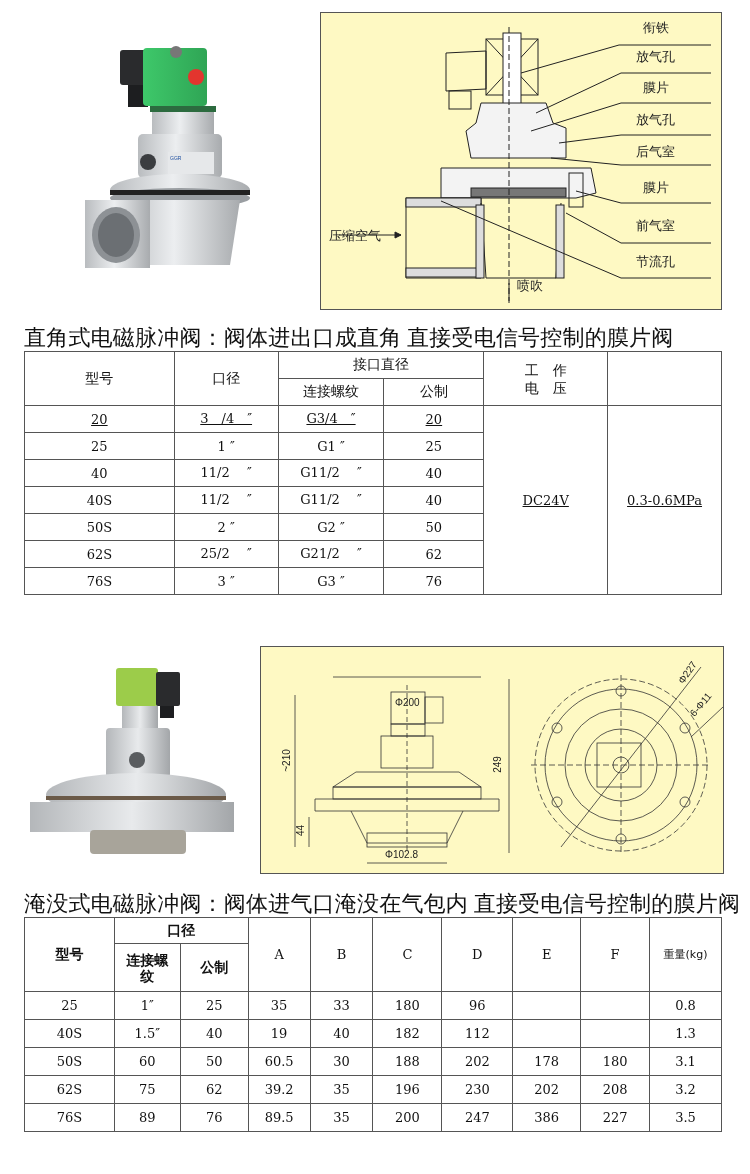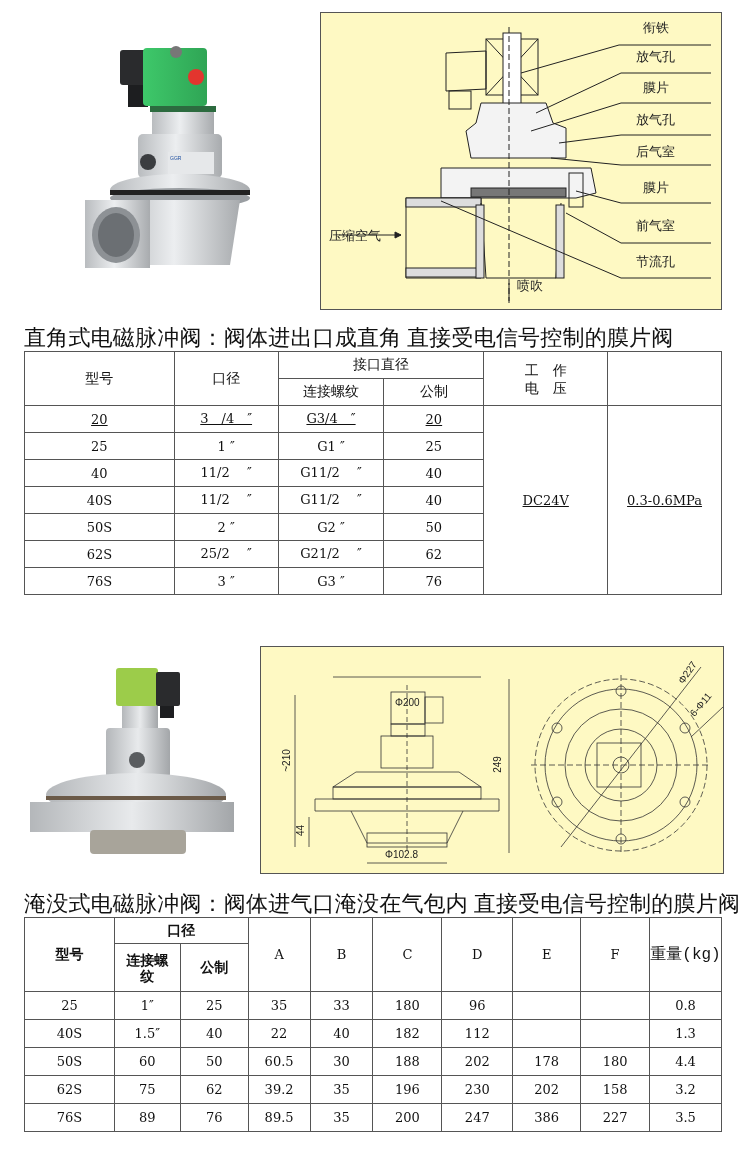--- a/index.html
+++ b/index.html
@@ -274,21 +274,21 @@
   <tbody>
       <tr style="height:26px;">
     <td class="hdb" rowspan="2">型号</td>
     <td class="hdb" colspan="2">口径</td>
     <td rowspan="2">A</td>
     <td rowspan="2">B</td>
     <td rowspan="2">C</td>
     <td rowspan="2">D</td>
     <td rowspan="2">E</td>
     <td rowspan="2">F</td>
-    <td rowspan="2" class="hd" style="font-size:16px;font-family:Liberation Mono, monospace;">重量(kg)</td>
+    <td rowspan="2" class="hd" style="font-size:11px;">重量(kg)</td>
   </tr>
   <tr style="height:48px;">
     <td class="hdb" style="line-height:16px;padding:0 6px;">连接螺纹</td>
     <td class="hdb">公制</td>
   </tr>
   <tr style="height:28px;">
     <td>25</td>
     <td>1″</td>
     <td>25</td>
     <td>35</td>
@@ -296,50 +296,50 @@
     <td>180</td>
     <td>96</td>
     <td></td>
     <td></td>
     <td>0.8</td>
   </tr>
   <tr style="height:28px;">
     <td>40S</td>
     <td>1.5″</td>
     <td>40</td>
-    <td>22</td>
+    <td>19</td>
     <td>40</td>
     <td>182</td>
     <td>112</td>
     <td></td>
     <td></td>
     <td>1.3</td>
   </tr>
   <tr style="height:28px;">
     <td>50S</td>
     <td>60</td>
     <td>50</td>
     <td>60.5</td>
     <td>30</td>
     <td>188</td>
     <td>202</td>
     <td>178</td>
     <td>180</td>
-    <td>4.4</td>
+    <td>3.1</td>
   </tr>
   <tr style="height:28px;">
     <td>62S</td>
     <td>75</td>
     <td>62</td>
     <td>39.2</td>
     <td>35</td>
     <td>196</td>
     <td>230</td>
     <td>202</td>
-    <td>158</td>
+    <td>208</td>
     <td>3.2</td>
   </tr>
   <tr style="height:28px;">
     <td>76S</td>
     <td>89</td>
     <td>76</td>
     <td>89.5</td>
     <td>35</td>
     <td>200</td>
     <td>247</td>

